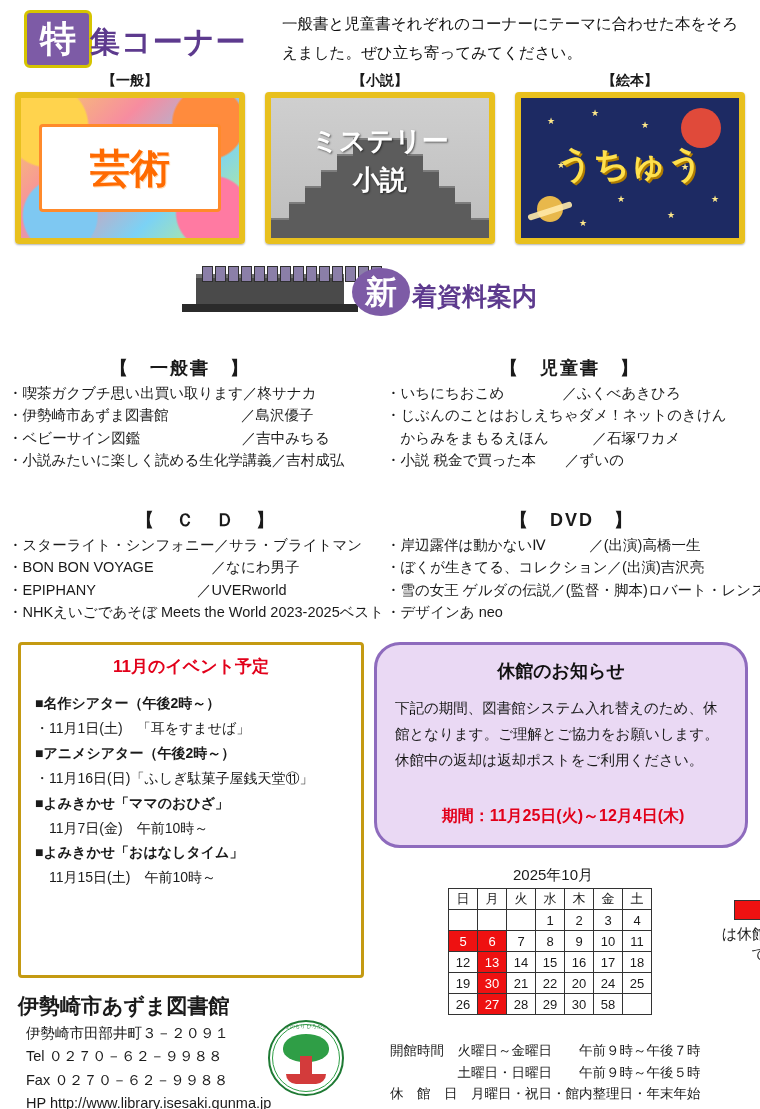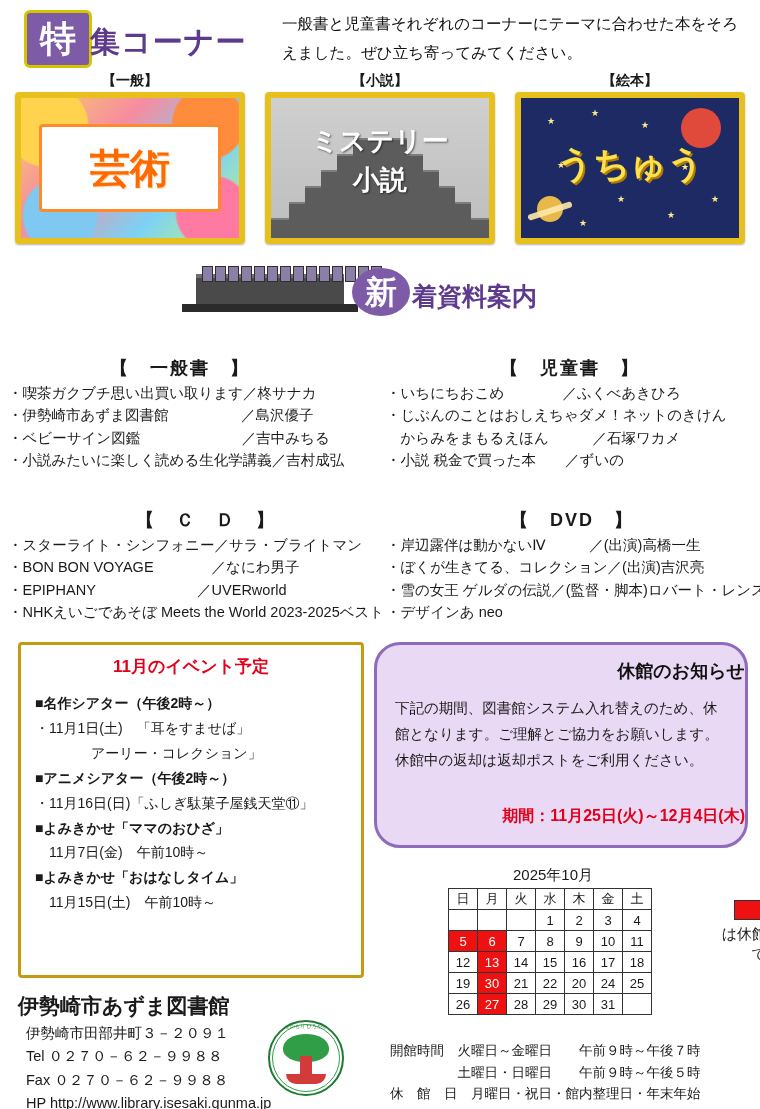--- a/index.html
+++ b/index.html
@@ -109,26 +109,26 @@
   .event-body{position:absolute;left:14px;top:46px;right:10px;font-size:14px;line-height:1.78;}
   .event-body .h{font-weight:bold;}
   .event-body .ind{padding-left:56px;}
 
   
   .closedbox{
     position:absolute;left:374px;top:642px;width:368px;height:200px;
     background:#ead9f4;border:3px solid #8e6bbd;border-radius:26px;
   }
   .closed-title{
-    position:absolute;left:0;right:0;top:14px;text-align:right;
+    position:absolute;left:0;right:0;top:14px;text-align:center;
     font-size:18px;font-weight:bold;color:#111;
   }
   .closed-body{position:absolute;left:18px;right:14px;top:50px;font-size:14.5px;line-height:1.8;}
   .closed-period{
-    position:absolute;left:4px;right:0;bottom:18px;text-align:right;
+    position:absolute;left:4px;right:0;bottom:18px;text-align:center;
     font-size:16px;font-weight:bold;color:#e2001a;
   }
 
   
   .cal-wrap{position:absolute;left:448px;top:866px;width:210px;}
   .cal-title{text-align:center;font-size:15px;margin-bottom:3px;}
   table.cal{border-collapse:collapse;}
   table.cal td,table.cal th{
     width:28px;height:20px;border:1px solid #333;text-align:center;
     font-size:13px;font-weight:normal;padding:0;
@@ -267,21 +267,20 @@
     <div class="row">・ぼくが生きてる、コレクション／(出演)吉沢亮</div>
     <div class="row">・雪の女王 ゲルダの伝説／(監督・脚本)ロバート・レンス</div>
     <div class="row">・デザインあ neo</div>
   </div>
 
   <div class="eventbox">
     <div class="event-title">11月のイベント予定</div>
     <div class="event-body">
       <div class="h">■名作シアター（午後2時～）</div>
       <div>・11月1日(土)　「耳をすませば」</div>
-      <div class="ind">アーリー・コレクション」</div>
       <div class="h">■アニメシアター（午後2時～）</div>
       <div>・11月16日(日)「ふしぎ駄菓子屋銭天堂⑪」</div>
       <div class="h">■よみきかせ「ママのおひざ」</div>
       <div>　11月7日(金)　午前10時～</div>
       <div class="h">■よみきかせ「おはなしタイム」</div>
       <div>　11月15日(土)　午前10時～</div>
     </div>
   </div>
 
   <div class="closedbox">
@@ -341,21 +340,21 @@
             <td>20</td>
             <td>24</td>
             <td>25</td>
           </tr>
           <tr>
             <td>26</td>
             <td class="holiday">27</td>
             <td>28</td>
             <td>29</td>
             <td>30</td>
-            <td>31</td>
+            <td>58</td>
             <td></td>
           </tr>
         </tbody>
     </table>
   </div>
   <div class="legend">
     <div class="sq"></div>
     <div>は休館日です</div>
   </div>
 

